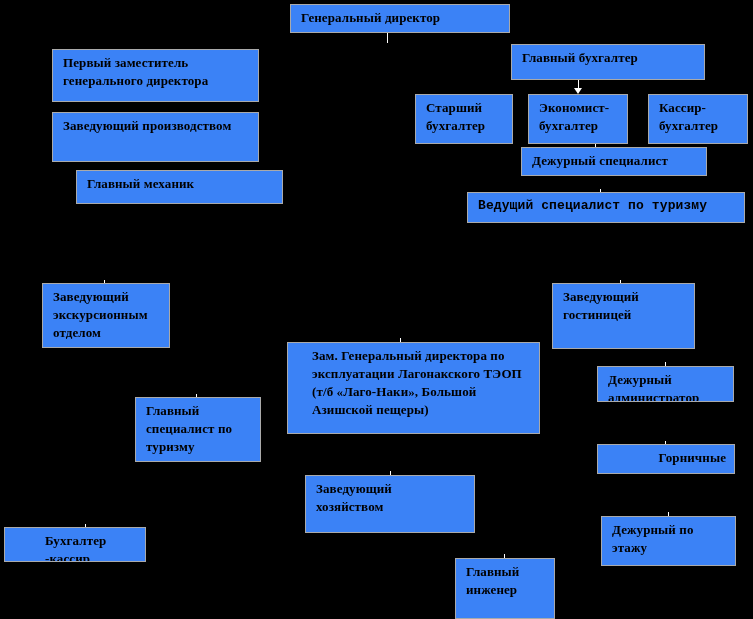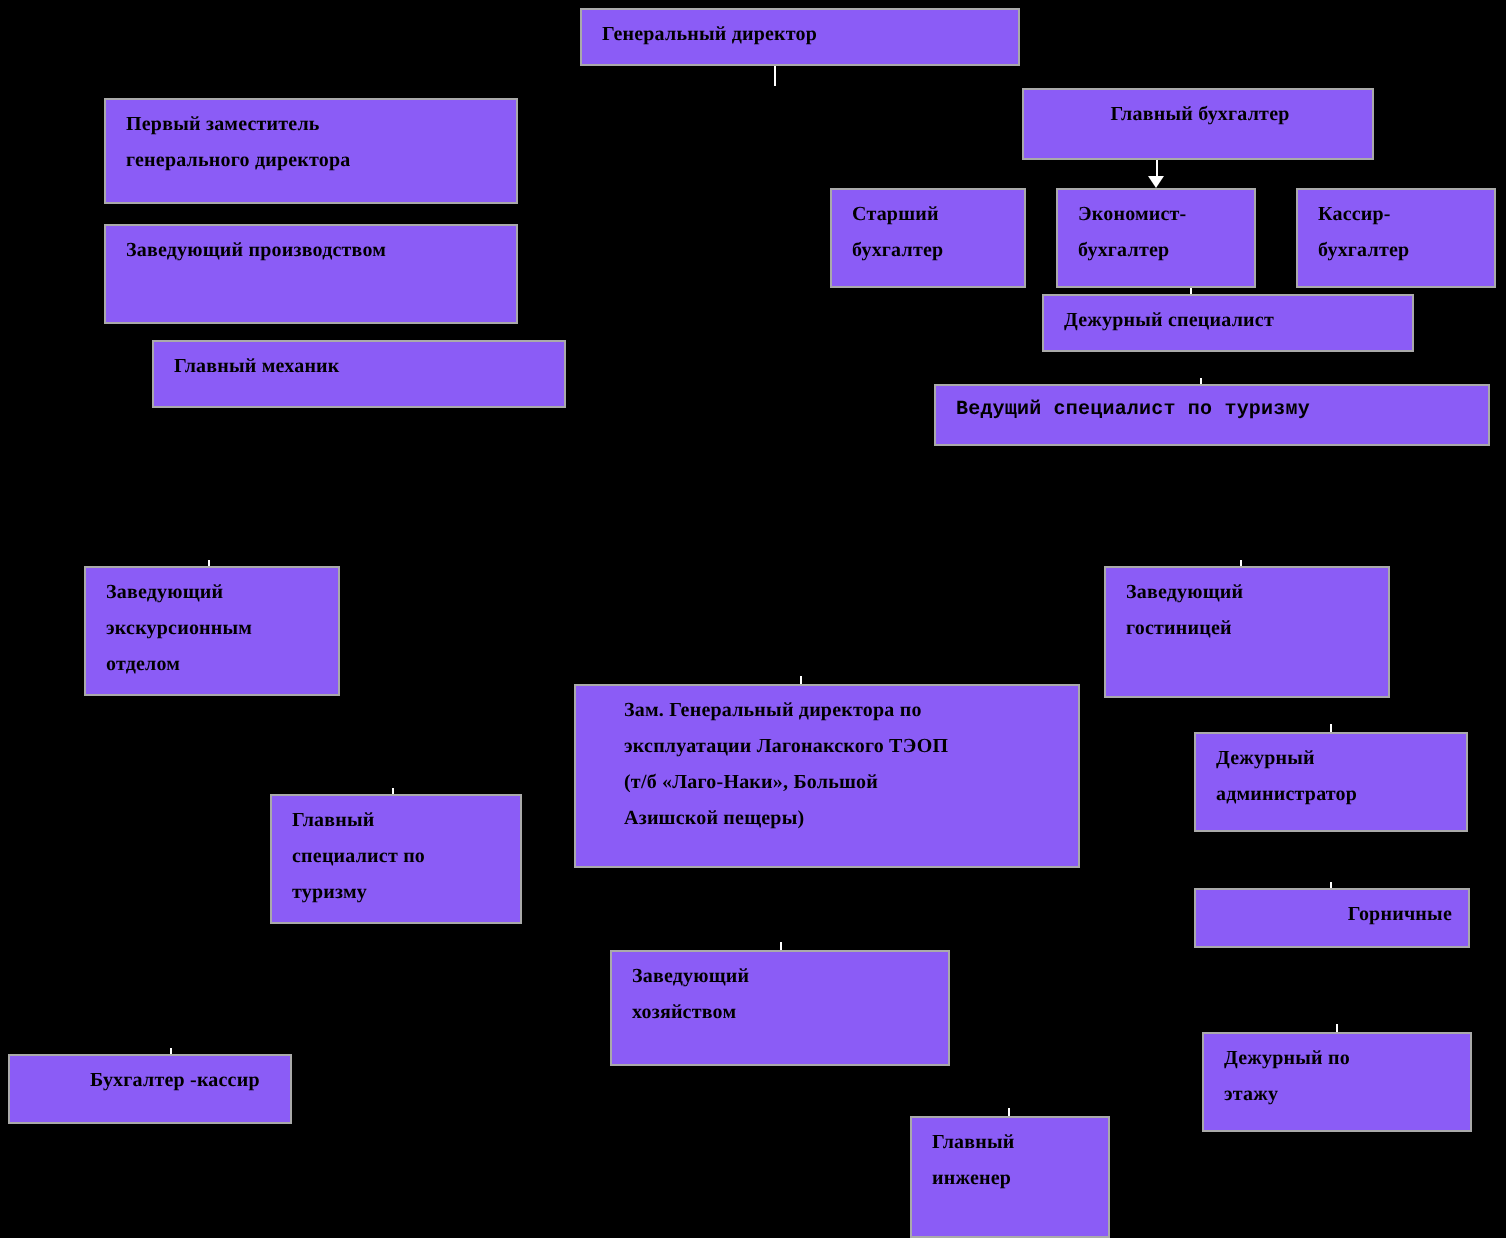--- a/index.html
+++ b/index.html
@@ -11,26 +11,26 @@
   #canvas {
     position: relative;
     width: 753px;
     height: 619px;
     background: #000000;
     overflow: hidden;
     font-family: "Liberation Serif", "DejaVu Serif", serif;
   }
   .node {
     position: absolute;
-    background: #8b5cf6;
+    background: #3b82f6;
     border: 1px solid #aaaaaa;
     box-sizing: border-box;
     color: #000000;
     font-weight: bold;
-    font-size: 10px;
+    font-size: 13px;
     line-height: 18px;
     padding: 4px 8px 4px 10px;
     letter-spacing: 0.1px;
     white-space: pre-line;
     overflow: hidden;
   }
   .conn {
     position: absolute;
     background: #ffffff;
   }
@@ -77,39 +77,39 @@
     <div class="tick" style="left: 85px; top: 524px;"></div>
     <div class="tick" style="left: 504px; top: 554px;"></div>
     <div class="tick" style="left: 665px; top: 441px;"></div>
     <div class="tick" style="left: 595px; top: 144px;"></div>
     <div class="tick" style="left: 600px; top: 189px;"></div>
     <div class="node" style="left: 290px; top: 4px; width: 220px; height: 29px;">Генеральный директор</div>
     <div class="node" style="left: 52px; top: 49px; width: 207px; height: 53px;">Первый заместитель
 генерального директора</div>
     <div class="node" style="left: 52px; top: 112px; width: 207px; height: 50px;">Заведующий производством</div>
     <div class="node" style="left: 52px; top: 170px; width: 207px; height: 34px; margin-left: 24px;">Главный механик</div>
-    <div class="node" style="left: 511px; top: 44px; width: 176px; height: 36px; text-align: center;">Главный бухгалтер</div>
+    <div class="node" style="left: 511px; top: 44px; width: 194px; height: 36px;">Главный бухгалтер</div>
     <div class="node" style="left: 415px; top: 94px; width: 98px; height: 50px;">Старший
 бухгалтер</div>
     <div class="node" style="left: 528px; top: 94px; width: 100px; height: 50px;">Экономист-
 бухгалтер</div>
     <div class="node" style="left: 648px; top: 94px; width: 100px; height: 50px;">Кассир-
 бухгалтер</div>
     <div class="node" style="left: 521px; top: 147px; width: 186px; height: 29px;">Дежурный специалист</div>
     <div class="node" style="left: 467px; top: 192px; width: 278px; height: 31px; font-family: Liberation Mono, monospace;">Ведущий специалист по туризму</div>
     <div class="node" style="left: 42px; top: 283px; width: 128px; height: 65px;">Заведующий
 экскурсионным
 отделом</div>
     <div class="node" style="left: 552px; top: 283px; width: 143px; height: 66px;">Заведующий
 гостиницей</div>
     <div class="node" style="left: 287px; top: 342px; width: 253px; height: 92px; padding-left: 24px;">Зам. Генеральный директора по
 эксплуатации Лагонакского ТЭОП
 (т/б «Лаго-Наки», Большой
 Азишской пещеры)</div>
-    <div class="node" style="left: 597px; top: 366px; width: 137px; height: 50px;">Дежурный
+    <div class="node" style="left: 597px; top: 366px; width: 137px; height: 36px;">Дежурный
 администратор</div>
     <div class="node" style="left: 135px; top: 397px; width: 126px; height: 65px;">Главный
 специалист по
 туризму</div>
     <div class="node" style="left: 597px; top: 444px; width: 138px; height: 30px; text-align: right;">Горничные</div>
     <div class="node" style="left: 305px; top: 475px; width: 170px; height: 58px;">Заведующий
 хозяйством</div>
     <div class="node" style="left: 601px; top: 516px; width: 135px; height: 50px;">Дежурный по
 этажу</div>
     <div class="node" style="left: 4px; top: 527px; width: 142px; height: 35px; padding-left: 40px;">Бухгалтер -кассир</div>

